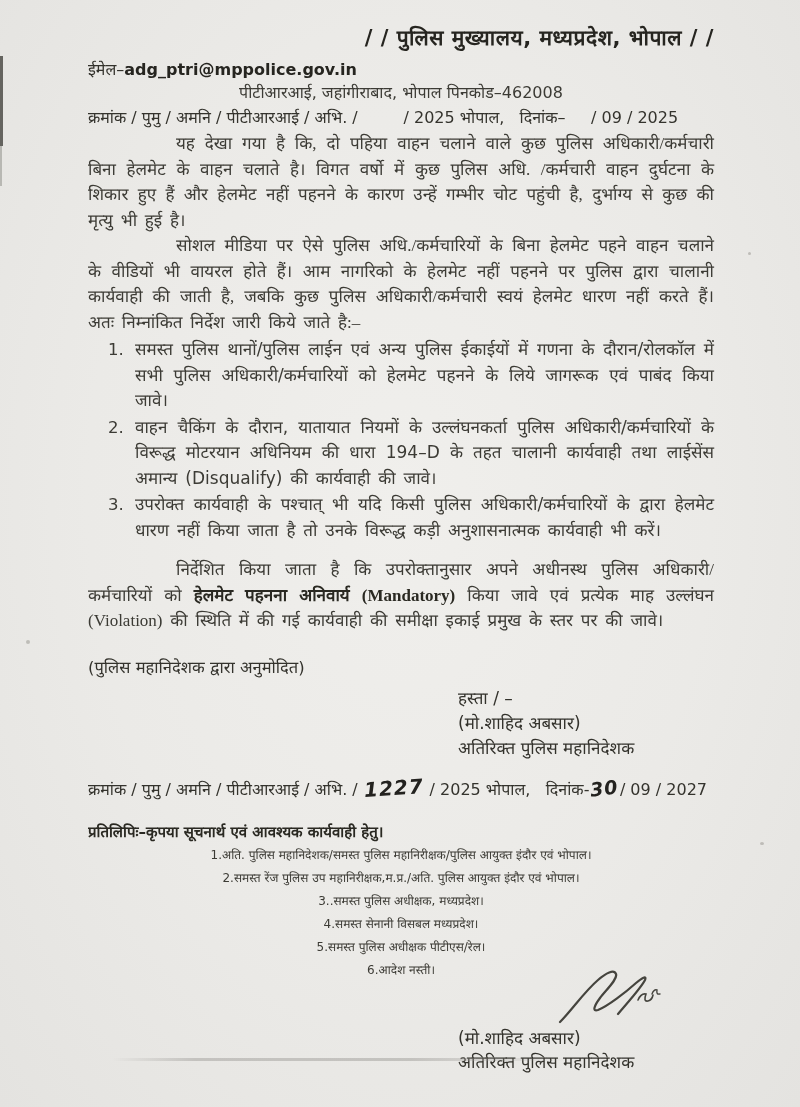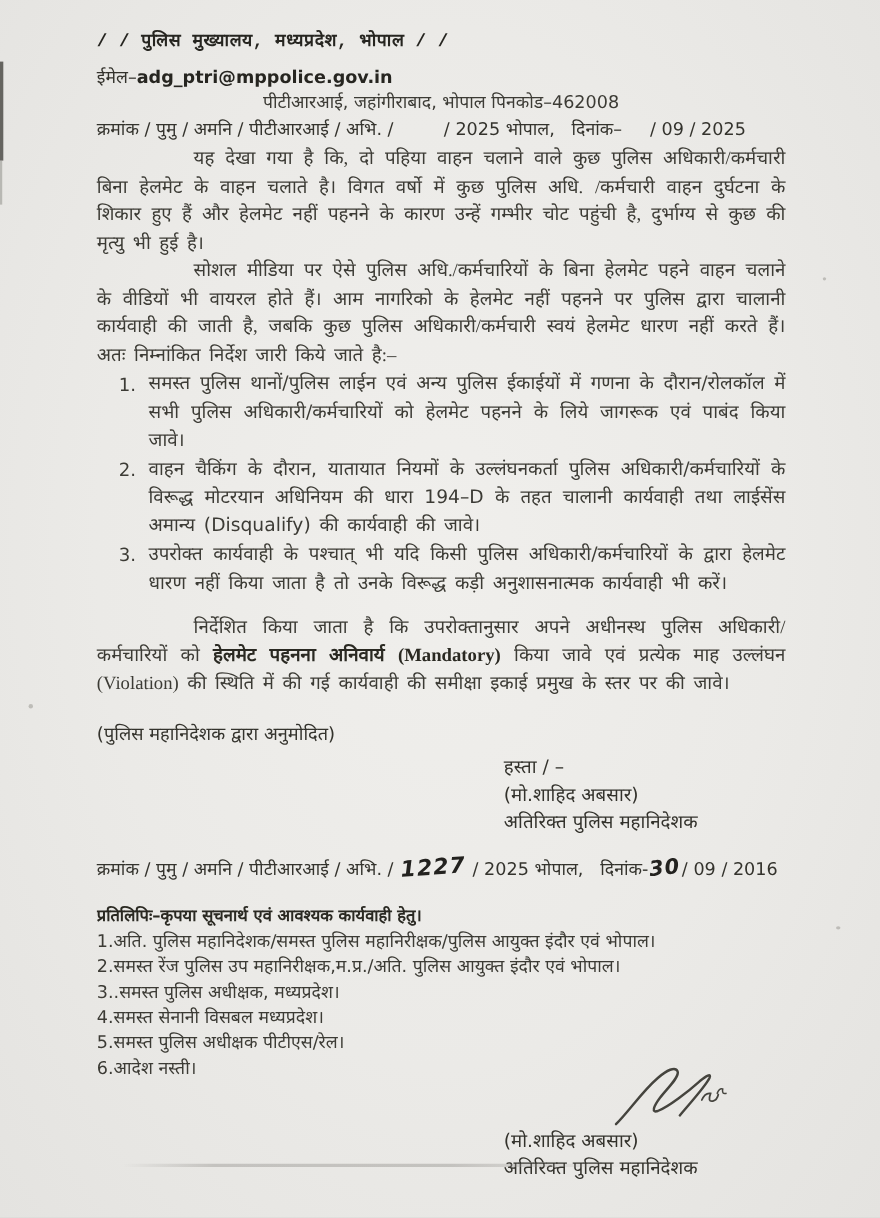--- a/index.html
+++ b/index.html
@@ -5,22 +5,22 @@
   html,body{margin:0;padding:0;background:#d8d7d4;}
   .page{
     position:relative;width:800px;height:1107px;overflow:hidden;
     background:
       radial-gradient(ellipse at 50% 45%, #f0efec 0%, #ebeae7 55%, #e4e3e0 100%);
     font-family:"DejaVu Sans","Liberation Sans",sans-serif;
     color:#3c3b35;
   }
   .content{position:absolute;left:88px;right:86px;top:22px;}
   .title{
-    text-align:left;font-weight:bold;font-size:16px;line-height:32px;
-    color:#262520;letter-spacing:0.5px;font-family:Liberation Mono, monospace;
+    text-align:right;font-weight:bold;font-size:21px;line-height:32px;
+    color:#262520;letter-spacing:0.5px;
   }
   .email-line{text-align:left;font-size:16px;line-height:24px;color:#33322c;margin-top:4px;}
   .email-bold{font-weight:bold;color:#262520;}
   .address{text-align:center;font-size:16px;line-height:21px;color:#3c3b35;}
   .refline{
     font-size:16px;line-height:26px;white-space:pre;color:#34332d;margin-top:2px;
   }
   .subject{
     text-align:center;font-weight:bold;font-size:19px;line-height:27px;color:#29281f;
     text-decoration:underline;text-underline-offset:4px;margin-top:6px;margin-bottom:4px;
@@ -39,21 +39,21 @@
   .approval{font-size:16.5px;line-height:24px;margin-top:22px;color:#34332d;}
   .sign-block{text-align:left;color:#33322c;}
   .sign-block.top{width:270px;margin-left:auto;margin-right:-14px;margin-top:6px;font-size:17px;line-height:25px;}
   .refline2{font-size:16px;line-height:26px;white-space:pre;margin-top:14px;color:#34332d;}
   .hand{
     display:inline-block;font-style:italic;font-weight:bold;font-size:20px;
     letter-spacing:1px;transform:rotate(-4deg);color:#23221f;margin:0 1px;
   }
   .hand-date{transform:rotate(-7deg);font-size:19px;}
   .copy-heading{font-size:15px;line-height:24px;white-space:nowrap;overflow:hidden;margin-top:17px;}
-  .copy-item{font-size:16px;line-height:23px;white-space:nowrap;overflow:hidden;color:#3c3b35;}
+  .copy-item{font-size:12px;line-height:23px;white-space:nowrap;overflow:hidden;color:#3c3b35;text-align:center;}
   .sign-block.bottom{
     position:relative;width:280px;margin-left:auto;margin-right:-24px;margin-top:-12px;
     font-size:17px;line-height:24px;padding-top:56px;
   }
   .signature{position:absolute;top:-4px;left:96px;}
   .edge-artifact{position:absolute;left:0;top:56px;width:3px;height:90px;background:#45443f;opacity:0.8;}
   .edge-artifact2{position:absolute;left:0;top:146px;width:2px;height:40px;background:#8a8984;opacity:0.5;}
   .crease{
     position:absolute;left:112px;top:1058px;width:460px;height:3px;border-radius:2px;
     background:linear-gradient(90deg,rgba(0,0,0,0) 0%,rgba(152,150,146,0.45) 18%,rgba(158,156,152,0.5) 65%,rgba(0,0,0,0) 100%);
@@ -103,21 +103,21 @@
     <p class="para indent closing"><span>निर्देशित किया जाता है कि उपरोक्तानुसार अपने अधीनस्थ पुलिस अधिकारी/कर्मचारियों को </span><span class="bold">हेलमेट पहनना अनिवार्य (Mandatory)</span><span> किया जावे एवं प्रत्येक माह उल्लंघन (Violation) की स्थिति में की गई कार्यवाही की समीक्षा इकाई प्रमुख के स्तर पर की जावे।</span></p>
 
     <div class="approval">(पुलिस महानिदेशक द्वारा अनुमोदित)</div>
 
     <div class="sign-block top">
       <div>हस्ता / –</div>
       <div>(मो.शाहिद अबसार)</div>
       <div>अतिरिक्त पुलिस महानिदेशक</div>
     </div>
 
-    <div class="refline2"><span>क्रमांक / पुमु / अमनि / पीटीआरआई / अभि. / </span><span class="hand">1227</span><span> / 2025 भोपाल,   दिनांक-</span><span class="hand hand-date">30</span><span>/ 09 / 2016</span></div>
+    <div class="refline2"><span>क्रमांक / पुमु / अमनि / पीटीआरआई / अभि. / </span><span class="hand">1227</span><span> / 2025 भोपाल,   दिनांक-</span><span class="hand hand-date">30</span><span>/ 09 / 2027</span></div>
 
     <div class="copy-heading bold">प्रतिलिपिः–कृपया सूचनार्थ एवं आवश्यक कार्यवाही हेतु।</div>
 
     <div class="copy-item">1.अति. पुलिस महानिदेशक/समस्त पुलिस महानिरीक्षक/पुलिस आयुक्त इंदौर एवं भोपाल।</div>
     <div class="copy-item">2.समस्त रेंज पुलिस उप महानिरीक्षक,म.प्र./अति. पुलिस आयुक्त इंदौर एवं भोपाल।</div>
     <div class="copy-item">3..समस्त पुलिस अधीक्षक, मध्यप्रदेश।</div>
     <div class="copy-item">4.समस्त सेनानी विसबल मध्यप्रदेश।</div>
     <div class="copy-item">5.समस्त पुलिस अधीक्षक पीटीएस/रेल।</div>
     <div class="copy-item">6.आदेश नस्ती।</div>
 

